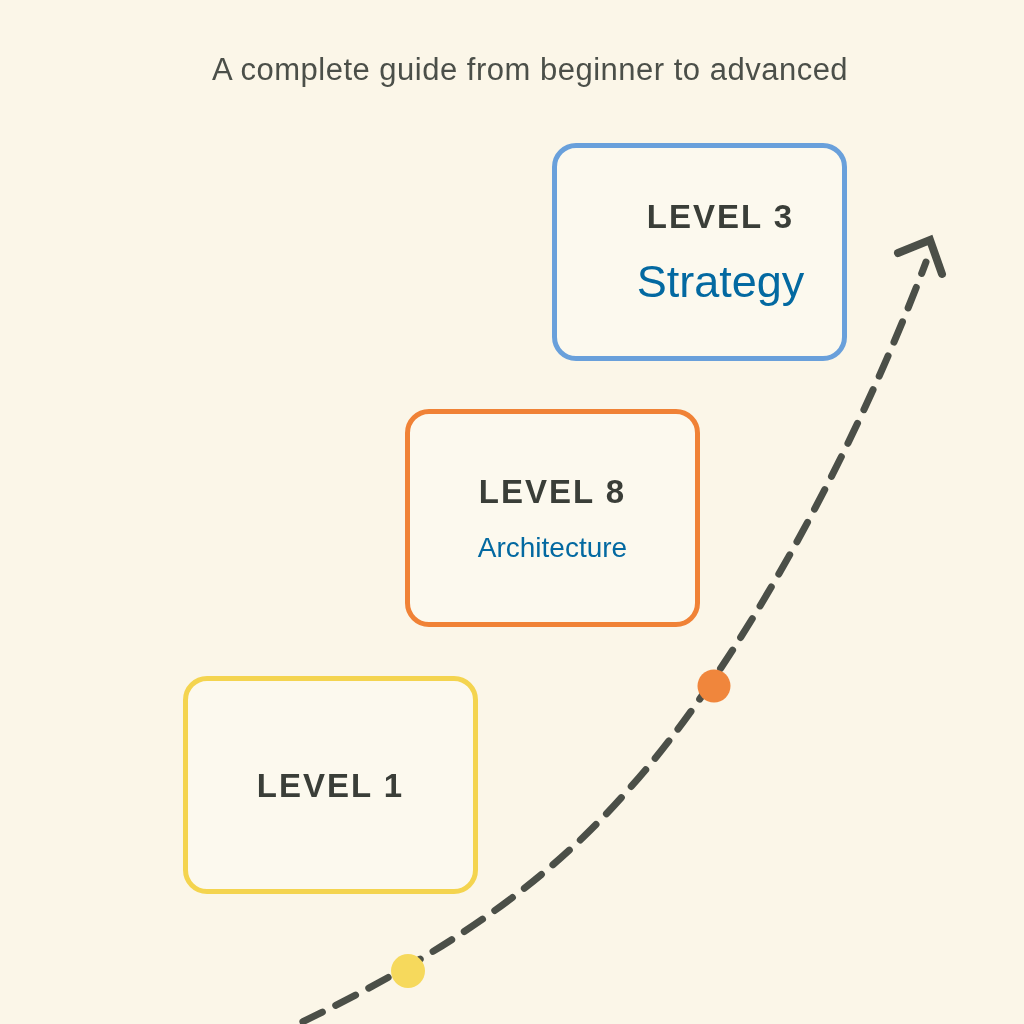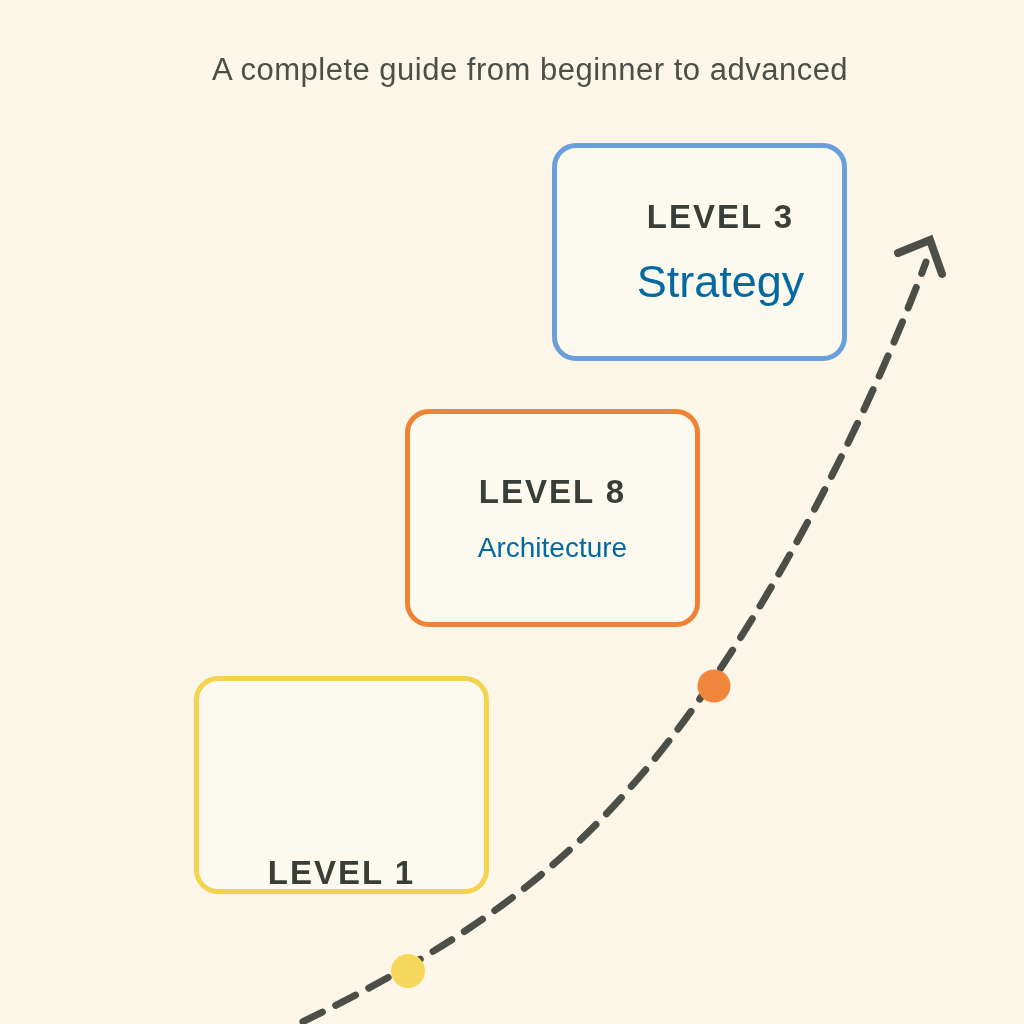--- a/index.html
+++ b/index.html
@@ -42,21 +42,21 @@
     background: #FCF9EE;
     display: flex;
     flex-direction: column;
     align-items: center;
     justify-content: center;
     gap: 26px;
     z-index: 1;
   }
   .card-level-3 { left: 534px; top: 143px; padding-left: 42px; }
   .card-level-2 { left: 387px; top: 409px; }
-  .card-level-1 { left: 176px; top: 676px; justify-content: flex-end; }
+  .card-level-1 { left: 165px; top: 676px; }
   .card .lvl {
     font-size: 33px;
     font-weight: 600;
     letter-spacing: 2px;
     color: #3A3E38;
     line-height: 1;
   }
   .card .nm {
     font-size: 45px;
     font-weight: 400;

